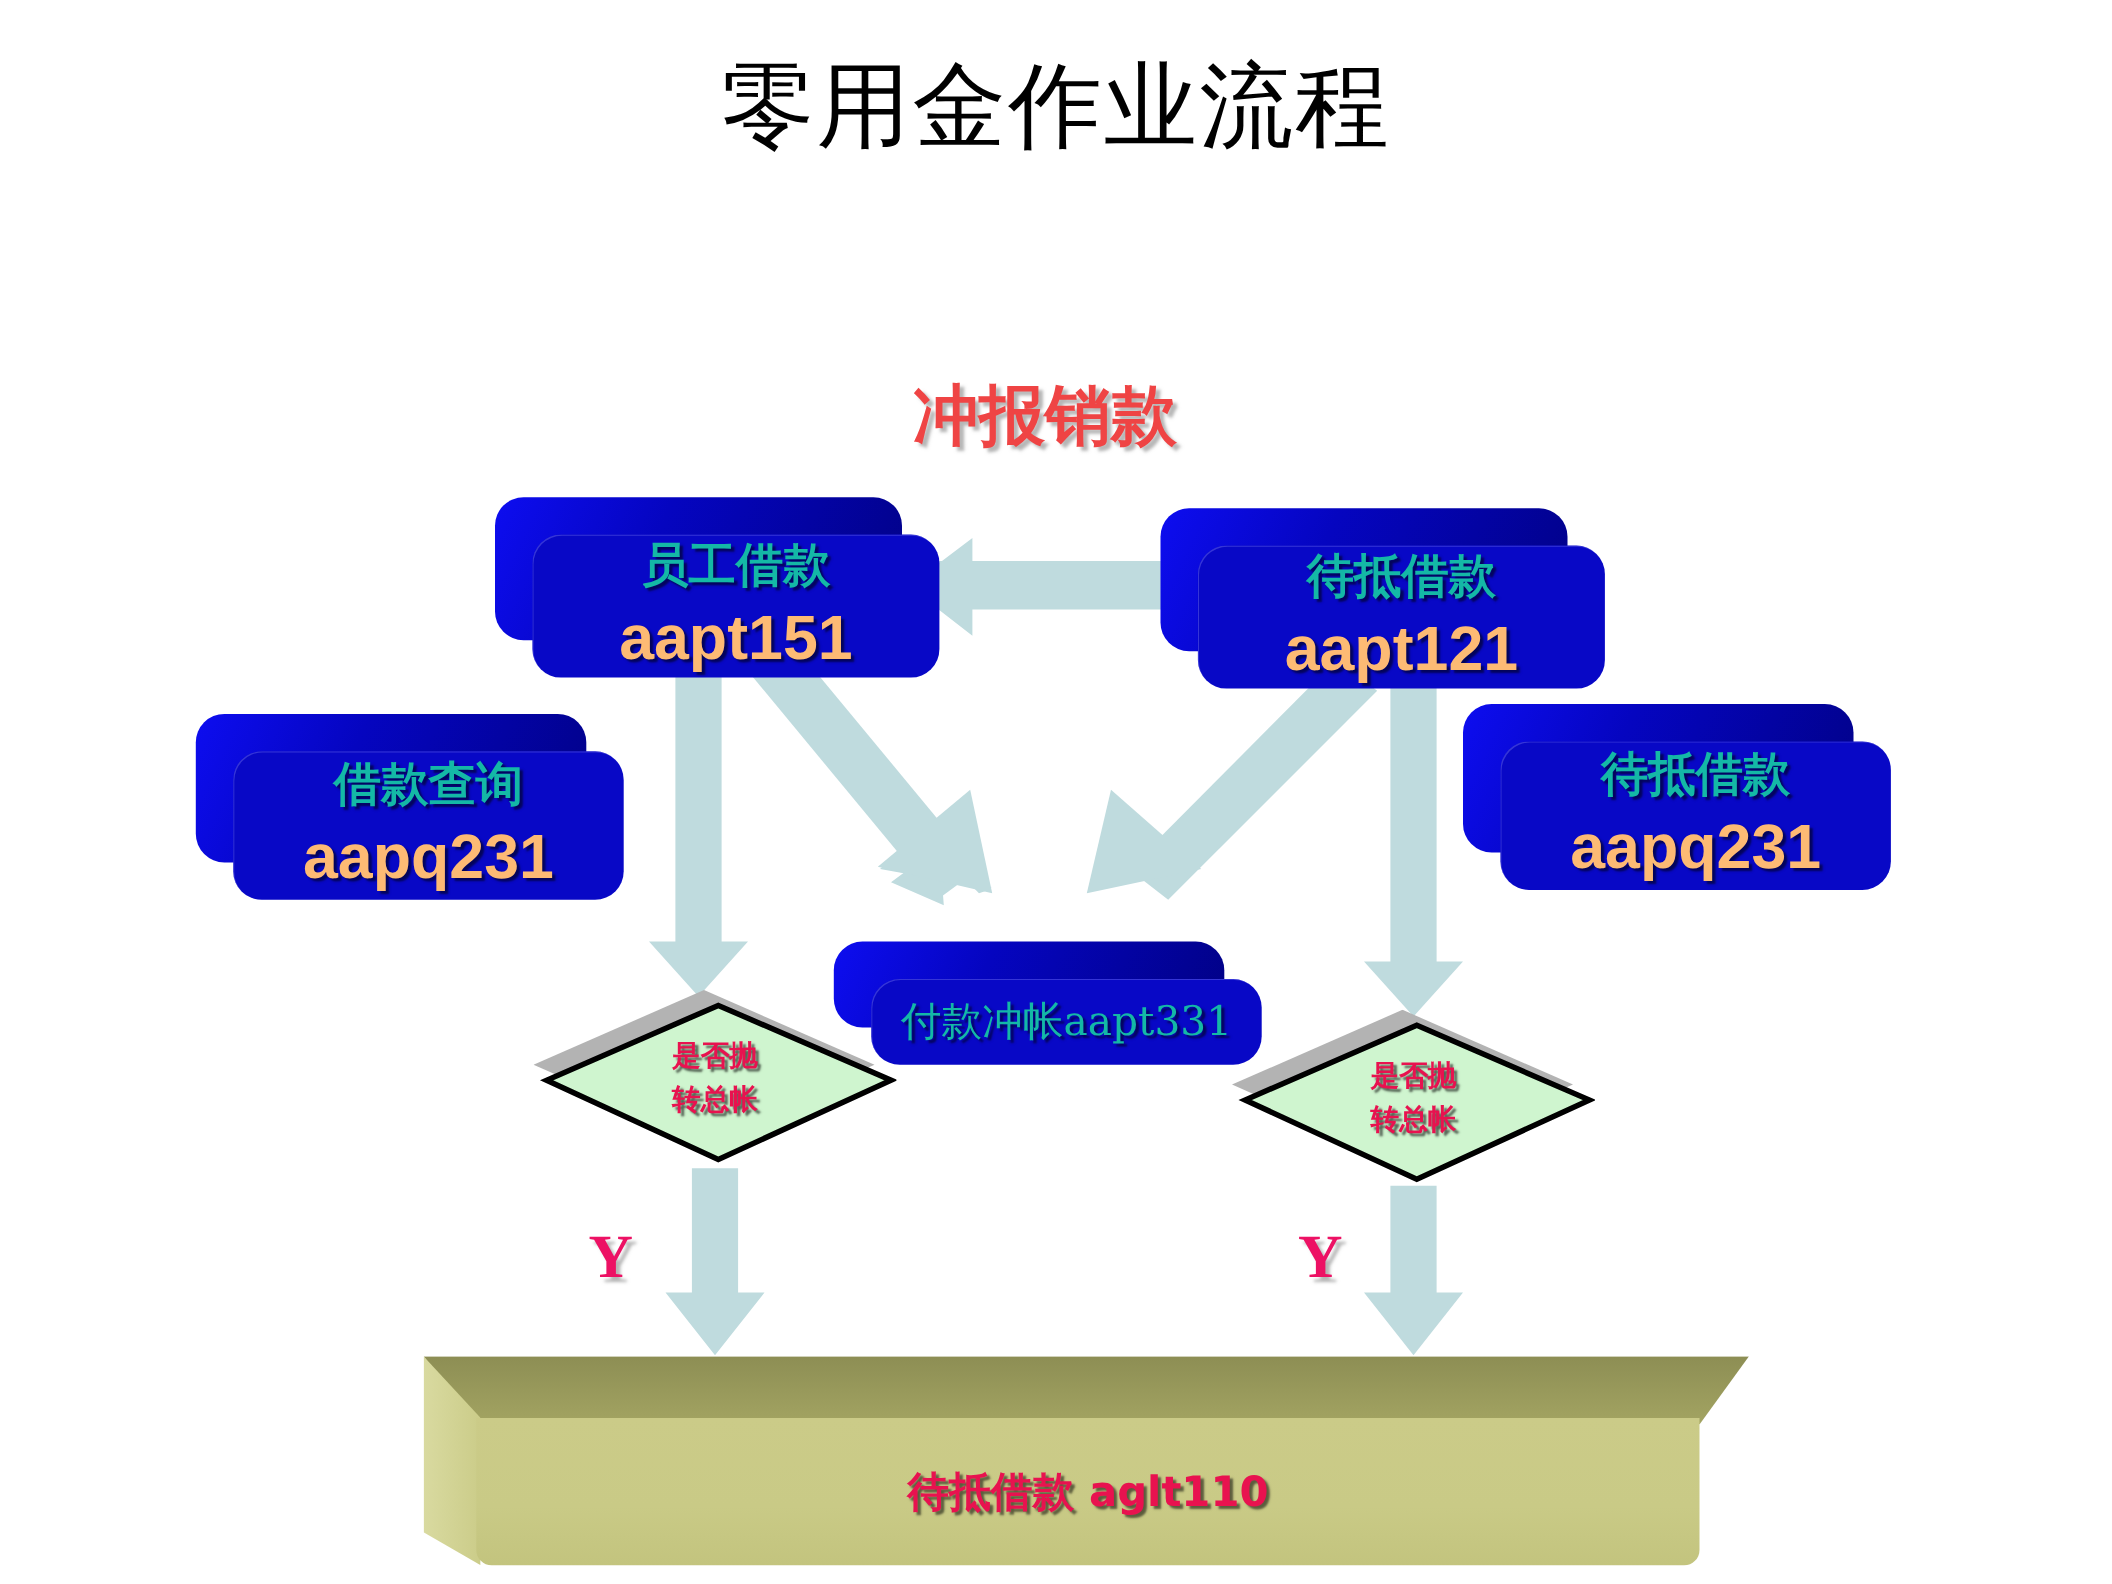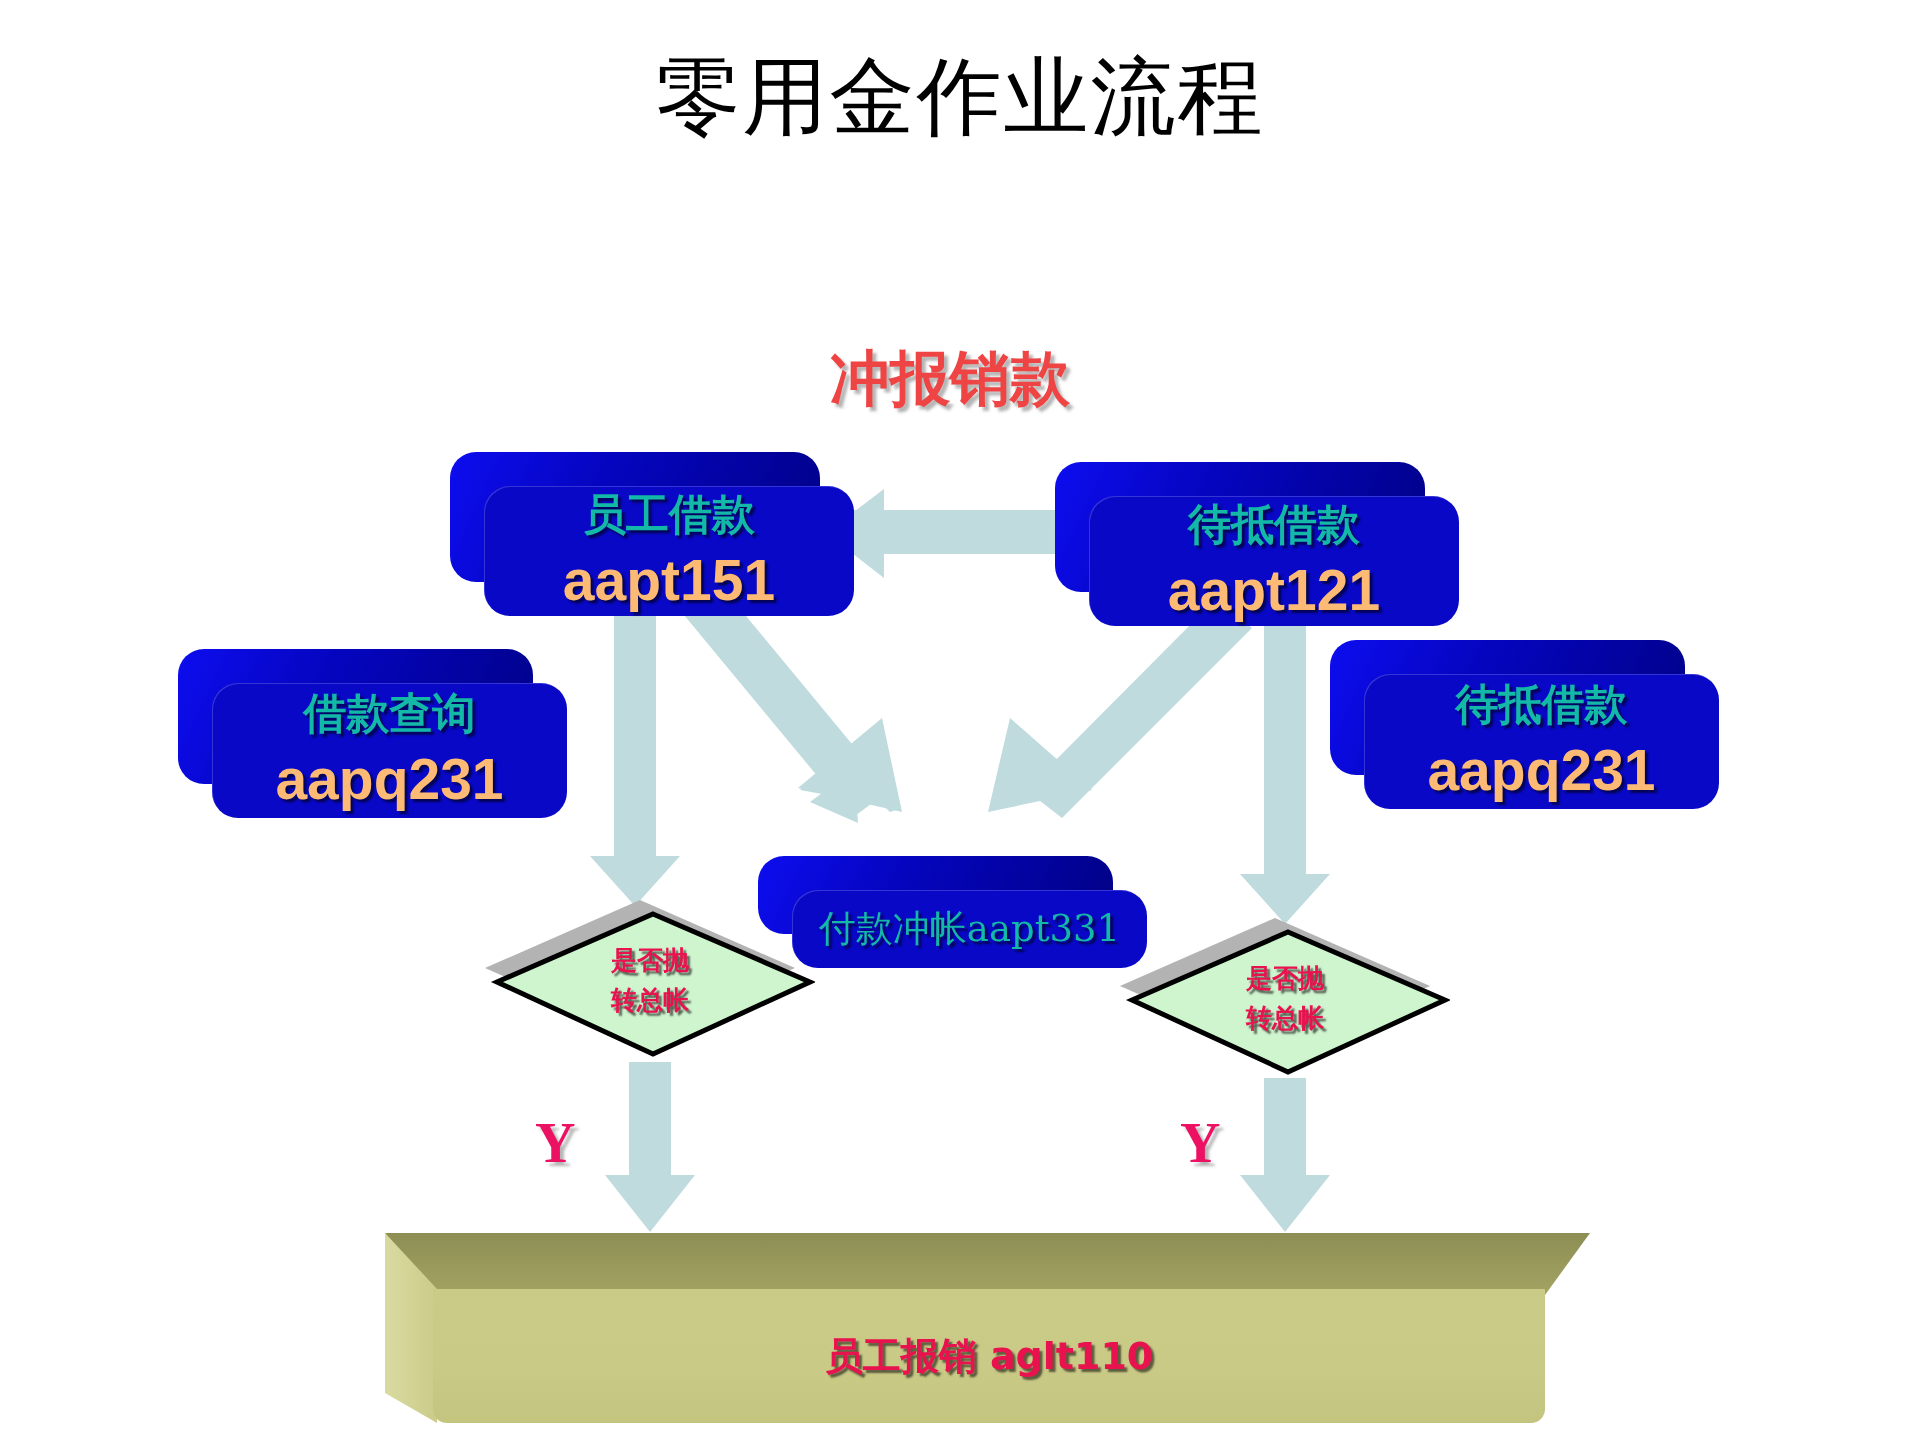--- a/index.html
+++ b/index.html
@@ -307,16 +307,16 @@
     </div>
   </div>
 
   <div class="ylabel" id="y-left">Y</div>
   <div class="ylabel" id="y-right">Y</div>
 
   <div id="ledger">
     <div class="bevel"></div>
     <div class="sideL"></div>
     <div class="body"></div>
-    <div class="label">员工报销 aglt110</div>
+    <div class="label">待抵借款 aglt110</div>
   </div>
 
 </div>
 
 </body></html>

